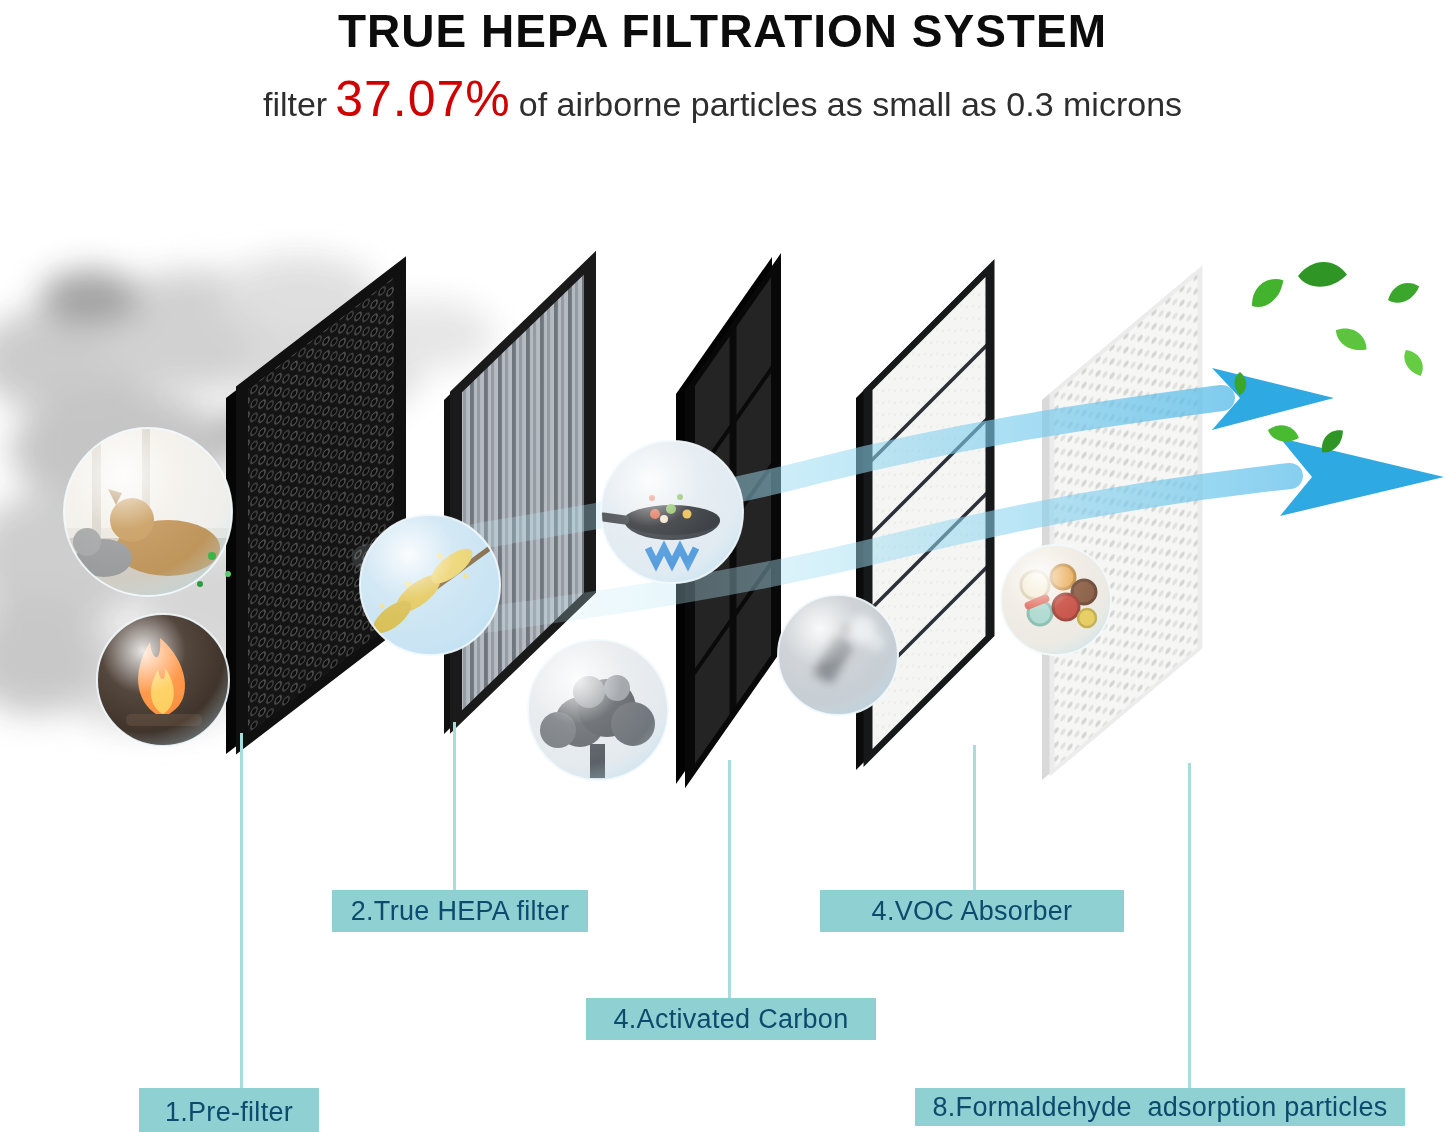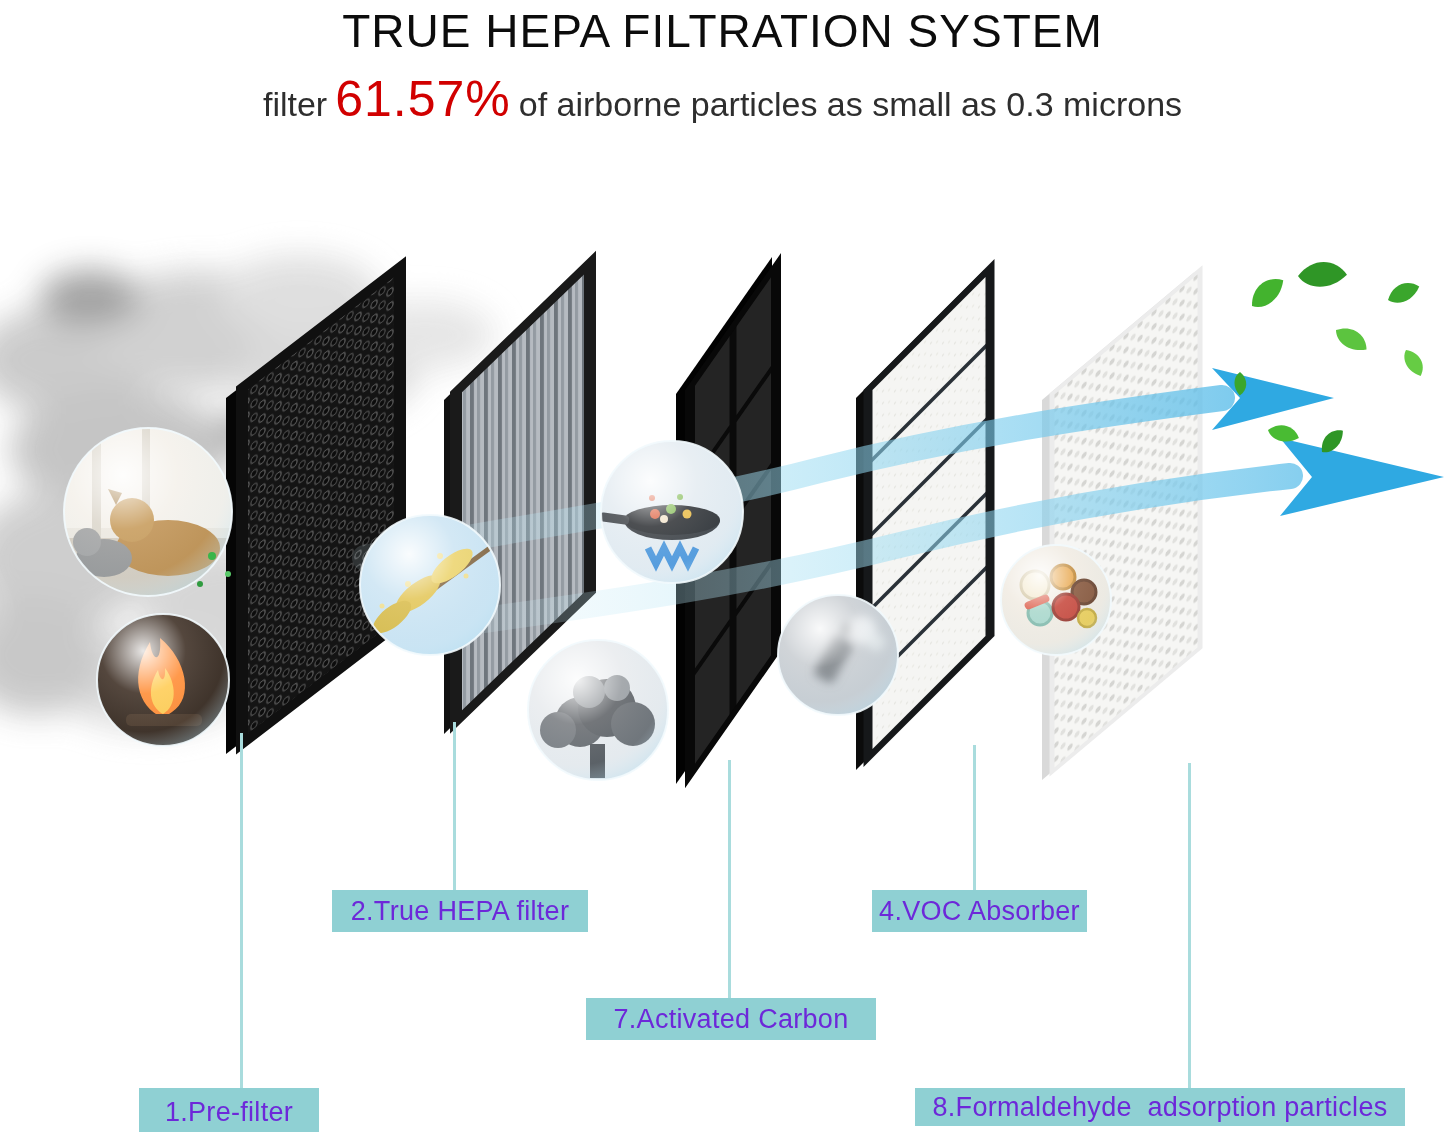--- a/index.html
+++ b/index.html
@@ -1,34 +1,34 @@
 <!DOCTYPE html>
 <html><head>
 <meta charset="utf-8">
 <style>
   *{margin:0;padding:0;box-sizing:border-box}
   html,body{background:#fff}
   body{font-family:"Liberation Sans",sans-serif}
   .canvas{position:relative;width:1445px;height:1132px;background:#ffffff;overflow:hidden}
   .title{position:absolute;top:4px;left:0;width:100%;text-align:center;
-         font-size:46px;font-weight:400;letter-spacing:1px;color:#0c0c0c;
+         font-size:46px;font-weight:700;letter-spacing:1px;color:#0c0c0c;
          font-family:"Liberation Sans",sans-serif}
   .subtitle{position:absolute;top:70px;left:0;width:100%;
             display:flex;justify-content:center;align-items:baseline;gap:8px;
             font-size:34px;color:#2e2e2e;font-weight:400}
   .subtitle .pct{color:#d10000;font-size:50px;font-weight:500;letter-spacing:1px}
   svg.scene{position:absolute;left:0;top:0;width:1445px;height:1132px;display:block}
-  .label-box{position:absolute;background:#8fd0d3;color:#6d28d9;
+  .label-box{position:absolute;background:#8fd0d3;color:#0c4a6e;
              font-size:27px;font-weight:500;letter-spacing:.3px;
              display:flex;align-items:center;justify-content:center;white-space:pre}
   .connector{position:absolute;width:3px;background:#a9dcdd}
   .lb1{left:139px;top:1088px;width:180px;height:48px}
   .lb2{left:332px;top:890px;width:256px;height:42px}
   .lb3{left:586px;top:998px;width:290px;height:42px}
-  .lb4{left:872px;top:890px;width:215px;height:42px}
+  .lb4{left:820px;top:890px;width:304px;height:42px}
   .lb5{left:915px;top:1088px;width:490px;height:38px}
   .c1{left:240px;top:733px;height:355px}
   .c2{left:453px;top:722px;height:168px}
   .c3{left:728px;top:760px;height:238px}
   .c4{left:973px;top:745px;height:145px}
   .c5{left:1188px;top:763px;height:325px}
 </style>
 </head>
 <body>
 
@@ -303,29 +303,29 @@
       <use href="#leafShape" transform="translate(1268,430) rotate(24) scale(0.75)" fill="#49bb33"></use>
       <use href="#leafShape" transform="translate(1322,452) rotate(-36) scale(0.7)" fill="#2f9626"></use>
       <use href="#leafShape" transform="translate(1406,350) rotate(70) scale(0.7)" fill="#66cc44"></use>
       <use href="#leafShape" transform="translate(1240,372) rotate(100) scale(0.55)" fill="#3aa62c"></use>
     </g>
   </svg>
 
   <div class="title">TRUE HEPA FILTRATION SYSTEM</div>
   <div class="subtitle">
     <span>filter</span>
-    <span class="pct">61.57%</span>
+    <span class="pct">37.07%</span>
     <span>of airborne particles as small as 0.3 microns</span>
   </div>
 
   <div class="connector c1"></div>
   <div class="connector c2"></div>
   <div class="connector c3"></div>
   <div class="connector c4"></div>
   <div class="connector c5"></div>
 
   <div class="label-box lb1">1.Pre-filter</div>
   <div class="label-box lb2">2.True HEPA filter</div>
-  <div class="label-box lb3">7.Activated Carbon</div>
+  <div class="label-box lb3">4.Activated Carbon</div>
   <div class="label-box lb4">4.VOC Absorber</div>
   <div class="label-box lb5">8.Formaldehyde  adsorption particles</div>
 
 </div>
 
 </body></html>

